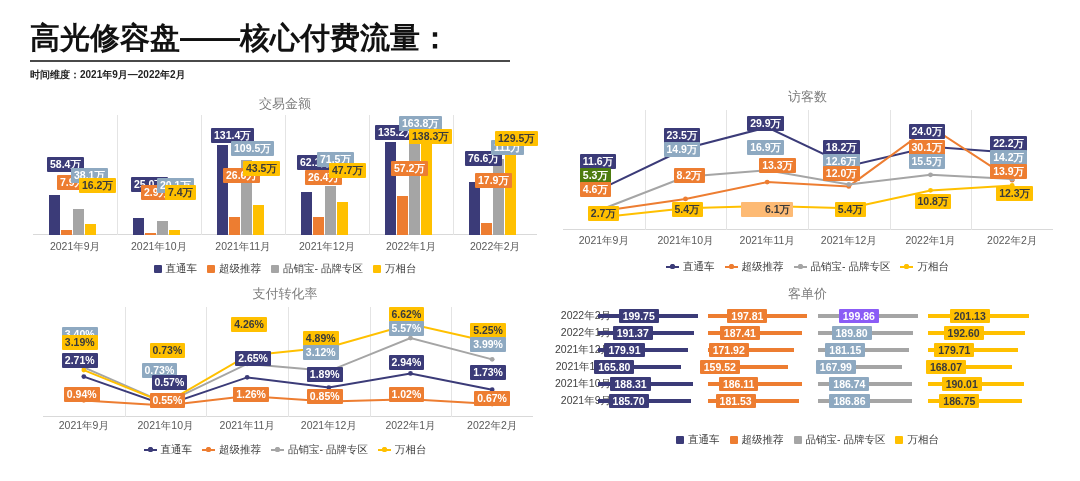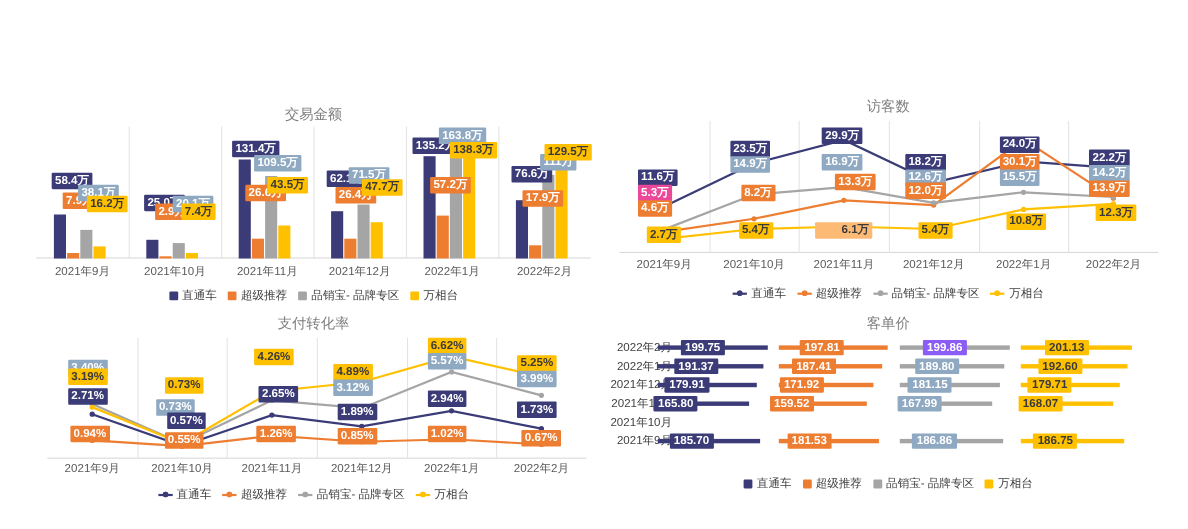--- a/index.html
+++ b/index.html
@@ -57,20 +57,25 @@
   .c4track{position:relative;flex:1;height:14px;}
   .c4seg{position:absolute;height:4px;top:5px;}
   .c4lab{position:absolute;top:0px;font-size:10.5px;font-weight:bold;color:#fff;
          padding:1px 4px;line-height:12px;white-space:nowrap;border-radius:1px;}
 </style>
 </head>
 <body>
 
 <div class="page">
 
+  <div class="hdr">
+    <div class="hdr-title">高光修容盘——核心付费流量：</div>
+    <div class="hdr-rule"></div>
+    <div class="hdr-sub">时间维度：2021年9月—2022年2月</div>
+  </div>
 
   <div class="panel" style="left:25px;top:95px;width:520px;height:175px;">
     <div class="panel-title">交易金额</div>
     <div class="plot" id="c1-plot" style="position:absolute;left:8px;top:20px;width:504px;height:120px;">
       <div class="axis-line" style="bottom:0;"></div>
     <div class="vline" style="left: 84px;"></div>
         <div class="vline" style="left: 168px;"></div>
         <div class="vline" style="left: 252px;"></div>
         <div class="vline" style="left: 336px;"></div>
         <div class="vline" style="left: 420px;"></div>
@@ -196,21 +201,21 @@
           <circle cx="449.1666666666667" cy="69.14" r="2.4" fill="#a5a5a5"></circle>
           <path d="M 40.8 107.1 L 122.5 98.2 L 204.2 95.9 L 285.8 98.2 L 367.5 80.4 L 449.2 75.4" fill="none" stroke="#ffc000" stroke-width="2"></path>
           <circle cx="40.833333333333336" cy="107.09" r="2.4" fill="#ffc000"></circle>
           <circle cx="122.5" cy="98.18" r="2.4" fill="#ffc000"></circle>
           <circle cx="204.16666666666669" cy="95.87" r="2.4" fill="#ffc000"></circle>
           <circle cx="285.8333333333333" cy="98.18" r="2.4" fill="#ffc000"></circle>
           <circle cx="367.5" cy="80.36" r="2.4" fill="#ffc000"></circle>
           <circle cx="449.1666666666667" cy="75.41" r="2.4" fill="#ffc000"></circle>
         </svg>
         <div class="lbl" style="background: rgb(59, 59, 120); color: rgb(255, 255, 255); left: 16.8333px; top: 44px;">11.6万</div>
-        <div class="lbl" style="background: #ec4899; color: rgb(255, 255, 255); left: 16.8333px; top: 58px;">5.3万</div>
+        <div class="lbl" style="background: #4d7c0f; color: rgb(255, 255, 255); left: 16.8333px; top: 58px;">5.3万</div>
         <div class="lbl" style="background: rgb(237, 125, 49); color: rgb(255, 255, 255); left: 16.8333px; top: 72px;">4.6万</div>
         <div class="lbl" style="background: rgb(255, 192, 0); color: rgb(58, 58, 58); left: 24.8333px; top: 96px;">2.7万</div>
         <div class="lbl" style="background: rgb(59, 59, 120); color: rgb(255, 255, 255); left: 100.5px; top: 18px;">23.5万</div>
         <div class="lbl" style="background: rgb(142, 169, 193); color: rgb(255, 255, 255); left: 100.5px; top: 32px;">14.9万</div>
         <div class="lbl" style="background: rgb(237, 125, 49); color: rgb(255, 255, 255); left: 110.5px; top: 58px;">8.2万</div>
         <div class="lbl" style="background: rgb(255, 192, 0); color: rgb(58, 58, 58); left: 108.5px; top: 92px;">5.4万</div>
         <div class="lbl" style="background: rgb(59, 59, 120); color: rgb(255, 255, 255); left: 184.167px; top: 6px;">29.9万</div>
         <div class="lbl" style="background: rgb(142, 169, 193); color: rgb(255, 255, 255); left: 184.167px; top: 30px;">16.9万</div>
         <div class="lbl" style="background: rgb(237, 125, 49); color: rgb(255, 255, 255); left: 196.167px; top: 48px;">13.3万</div>
         <div class="lbl" style="background: #fdba74; color: rgb(58, 58, 58); left: 178px; top: 92px; padding-left: 24px;">6.1万</div>
@@ -412,20 +417,30 @@
             <div class="c4seg" style="background: rgb(237, 125, 49); left: 92px; width: 80.193px;"></div>
             <div class="c4lab" style="background: rgb(237, 125, 49); color: rgb(255, 255, 255); left: 83.7344px;">159.52</div>
             <div class="c4seg" style="background: rgb(165, 165, 165); left: 202px; width: 84.451px;"></div>
             <div class="c4lab" style="background: rgb(142, 169, 193); color: rgb(255, 255, 255); left: 199.833px;">167.99</div>
             <div class="c4seg" style="background: rgb(255, 192, 0); left: 312px; width: 84.4912px;"></div>
             <div class="c4lab" style="background: rgb(255, 192, 0); color: rgb(58, 58, 58); left: 309.89px;">168.07</div>
           </div>
         </div>
         <div class="c4row" style="top: 68px; height: 17px;">
           <div class="c4cat">2021年10月</div>
+          <div class="c4track">
+            <div class="c4seg" style="background: rgb(59, 59, 120); left: -18px; width: 94.6661px;"></div>
+            <div class="c4lab" style="background: rgb(59, 59, 120); color: rgb(255, 255, 255); left: -5.5368px;">188.31</div>
+            <div class="c4seg" style="background: rgb(237, 125, 49); left: 92px; width: 93.5602px;"></div>
+            <div class="c4lab" style="background: rgb(237, 125, 49); color: rgb(255, 255, 255); left: 102.879px;">186.11</div>
+            <div class="c4seg" style="background: rgb(165, 165, 165); left: 202px; width: 93.8769px;"></div>
+            <div class="c4lab" style="background: rgb(142, 169, 193); color: rgb(255, 255, 255); left: 213.333px;">186.74</div>
+            <div class="c4seg" style="background: rgb(255, 192, 0); left: 312px; width: 95.5207px;"></div>
+            <div class="c4lab" style="background: rgb(255, 192, 0); color: rgb(58, 58, 58); left: 325.687px;">190.01</div>
+          </div>
         </div>
         <div class="c4row" style="top: 85px; height: 17px;">
           <div class="c4cat">2021年9月</div>
           <div class="c4track">
             <div class="c4seg" style="background: rgb(59, 59, 120); left: -18px; width: 93.354px;"></div>
             <div class="c4lab" style="background: rgb(59, 59, 120); color: rgb(255, 255, 255); left: -7.416px;">185.70</div>
             <div class="c4seg" style="background: rgb(237, 125, 49); left: 92px; width: 91.2577px;"></div>
             <div class="c4lab" style="background: rgb(237, 125, 49); color: rgb(255, 255, 255); left: 99.5816px;">181.53</div>
             <div class="c4seg" style="background: rgb(165, 165, 165); left: 202px; width: 93.9372px;"></div>
             <div class="c4lab" style="background: rgb(142, 169, 193); color: rgb(255, 255, 255); left: 213.419px;">186.86</div>

